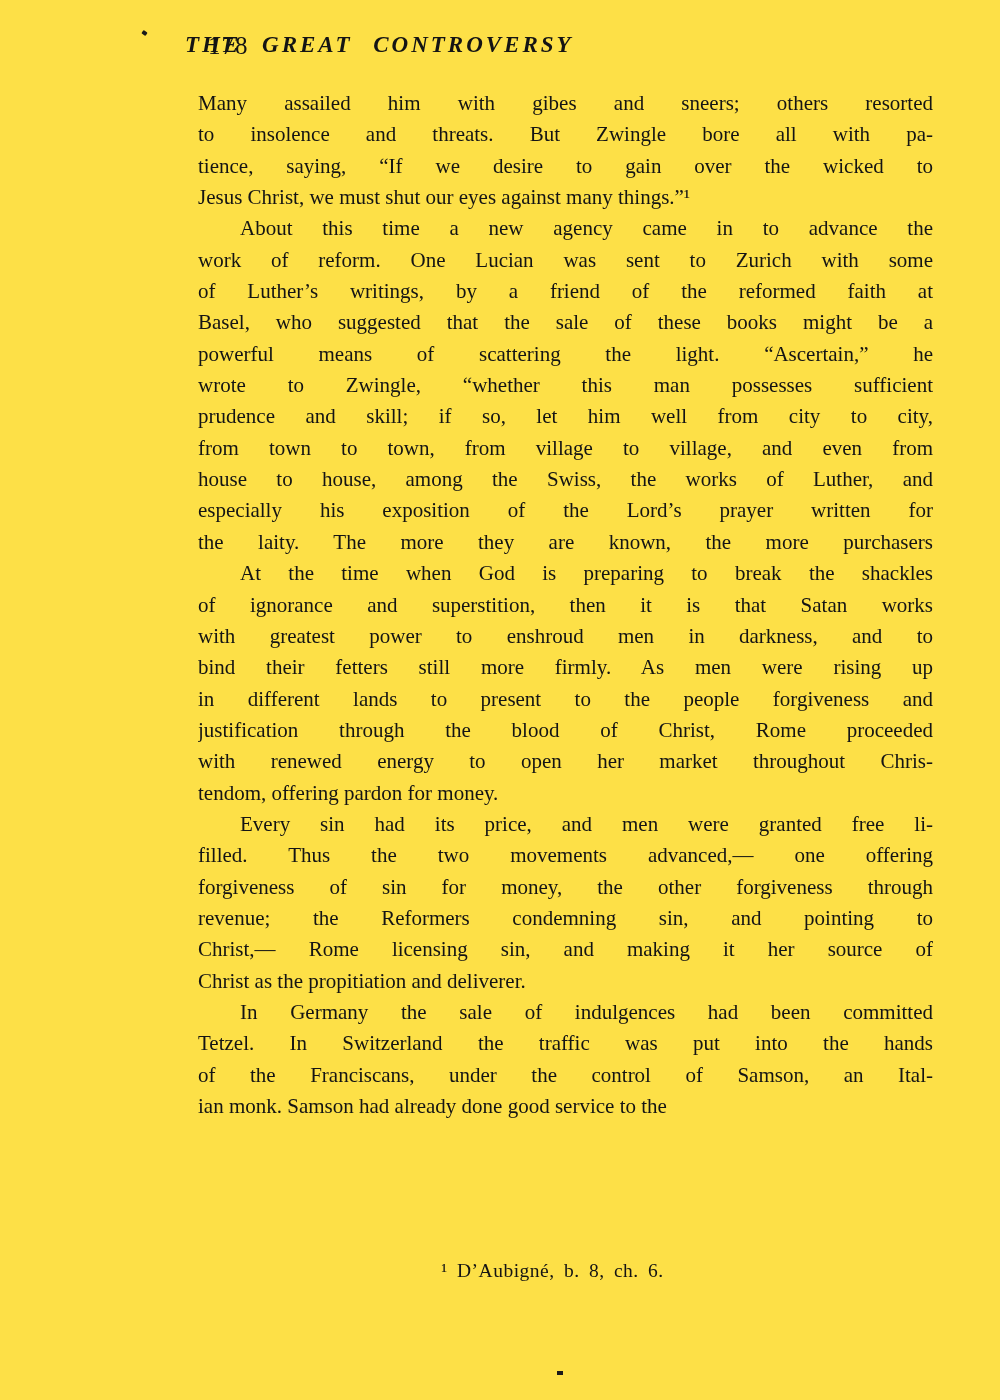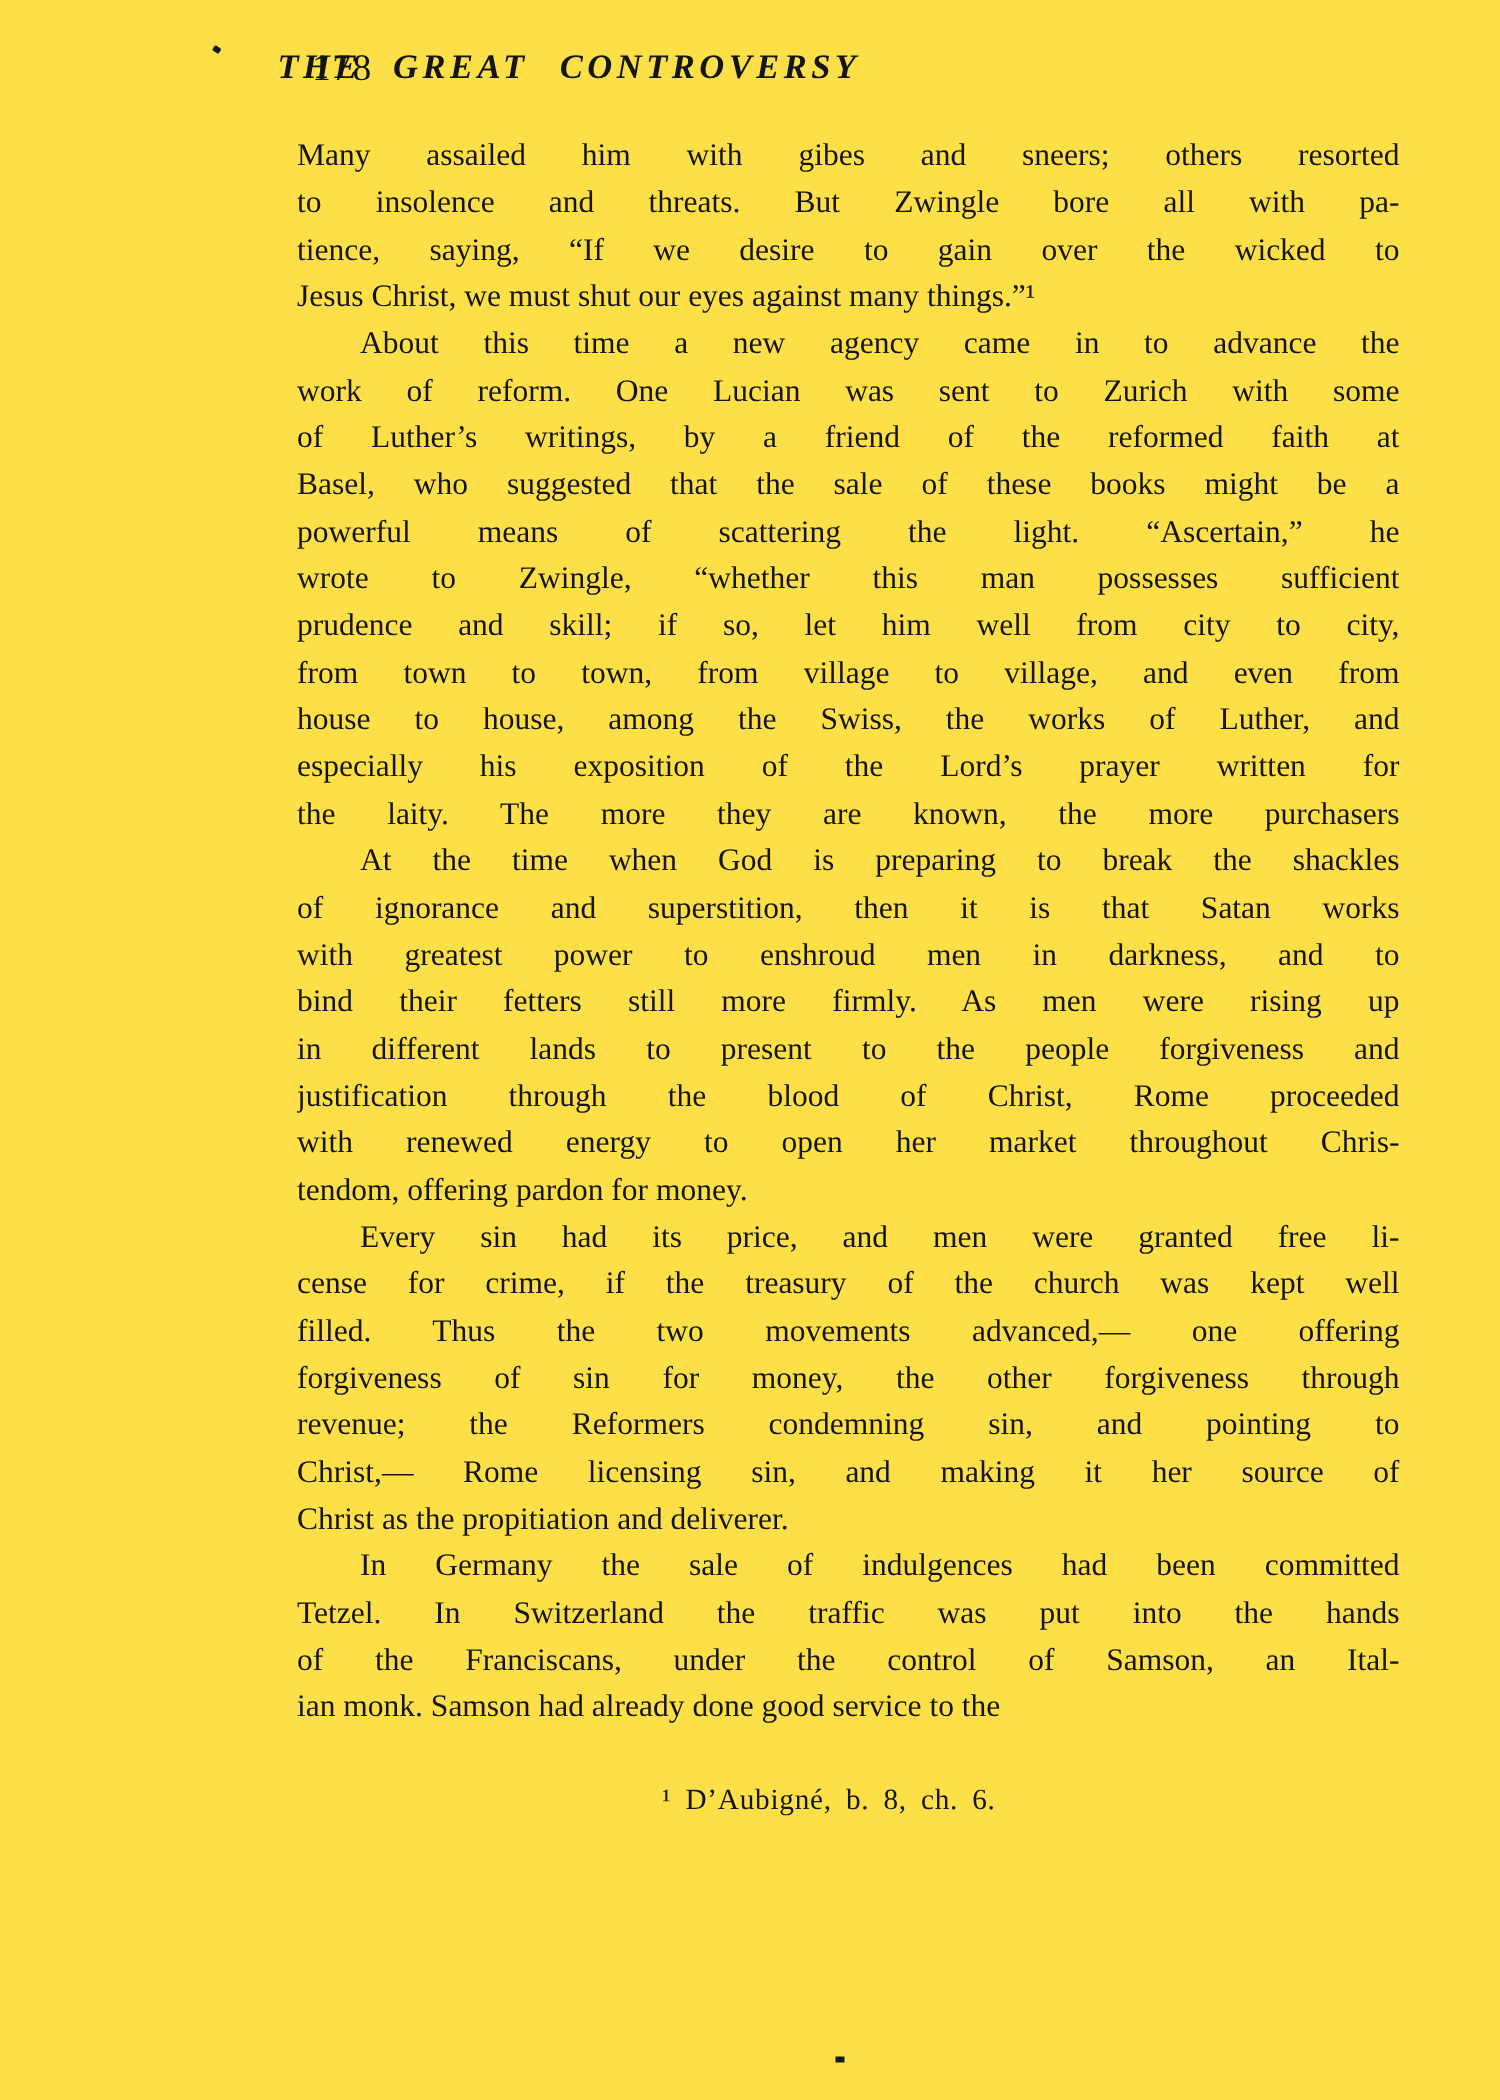--- a/index.html
+++ b/index.html
@@ -63,21 +63,21 @@
   .line.last {
     text-align-last: left;
   }
   .line.indent {
     padding-left: 42px;
   }
   
   .footnote {
     position: absolute;
     left: 185px;
-    top: 1190px;
+    top: 1260px;
     width: 735px;
     text-align: center;
     font-size: 19.5px;
     letter-spacing: 0.5px;
     word-spacing: 4px;
   }
   
   .speck {
     position: absolute;
     background: #1a1a1a;
@@ -127,21 +127,20 @@
       <div class="line">the laity.  The more they are known, the more purchasers</div>
       <div class="line indent">At the time when God is preparing to break the shackles</div>
       <div class="line">of ignorance and superstition, then it is that Satan works</div>
       <div class="line">with greatest power to enshroud men in darkness, and to</div>
       <div class="line">bind their fetters still more firmly.  As men were rising up</div>
       <div class="line">in different lands to present to the people forgiveness and</div>
       <div class="line">justification through the blood of Christ, Rome proceeded</div>
       <div class="line">with renewed energy to open her market throughout Chris-</div>
       <div class="line last">tendom, offering pardon for money.</div>
       <div class="line indent">Every sin had its price, and men were granted free li-</div>
-      <div class="line">cense for crime, if the treasury of the church was kept well</div>
       <div class="line">filled.  Thus the two movements advanced,— one offering</div>
       <div class="line">forgiveness of sin for money, the other forgiveness through</div>
       <div class="line">revenue; the Reformers condemning sin, and pointing to</div>
       <div class="line">Christ,— Rome licensing sin, and making it her source of</div>
       <div class="line last">Christ as the propitiation and deliverer.</div>
       <div class="line indent">In Germany the sale of indulgences had been committed</div>
       <div class="line">Tetzel.  In Switzerland the traffic was put into the hands</div>
       <div class="line">of the Franciscans, under the control of Samson, an Ital-</div>
       <div class="line last">ian monk.  Samson had already done good service to the</div>
     </div>

